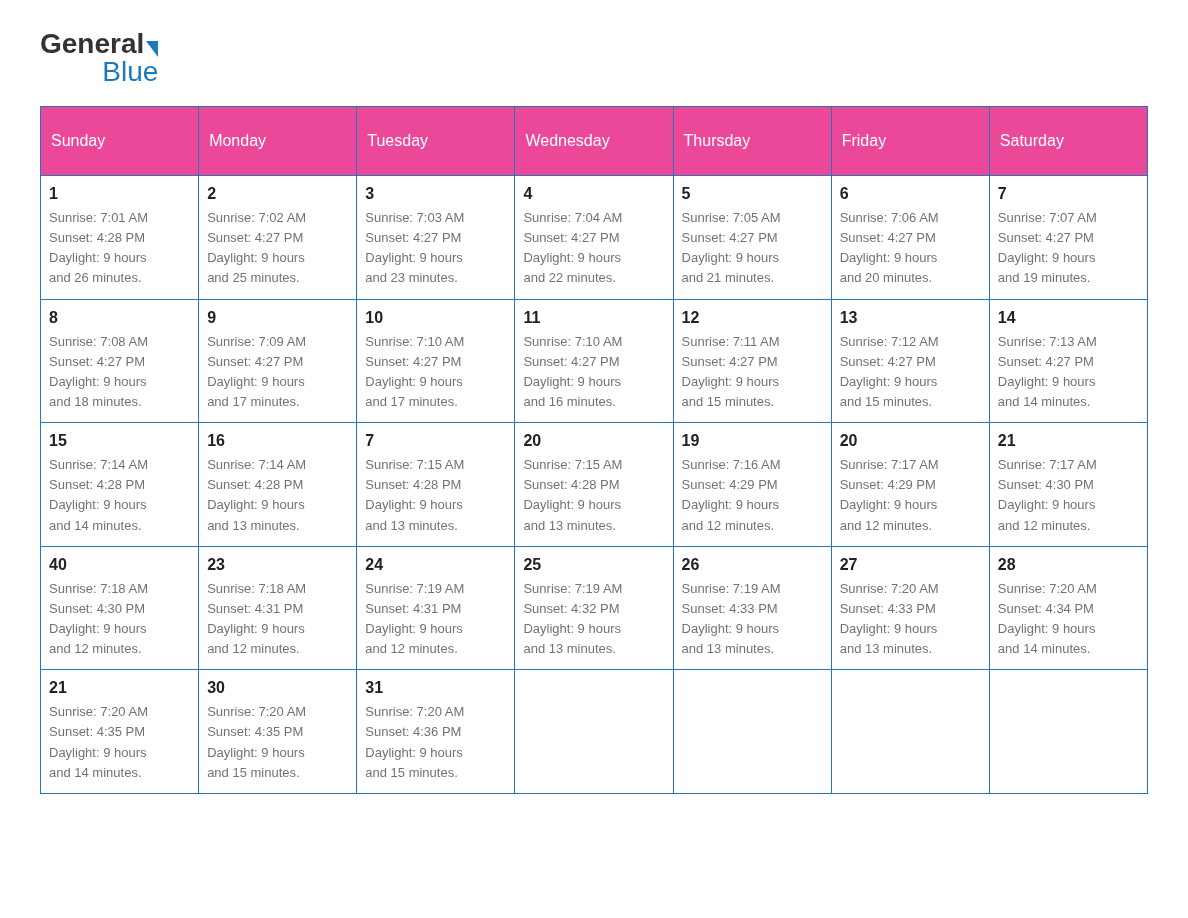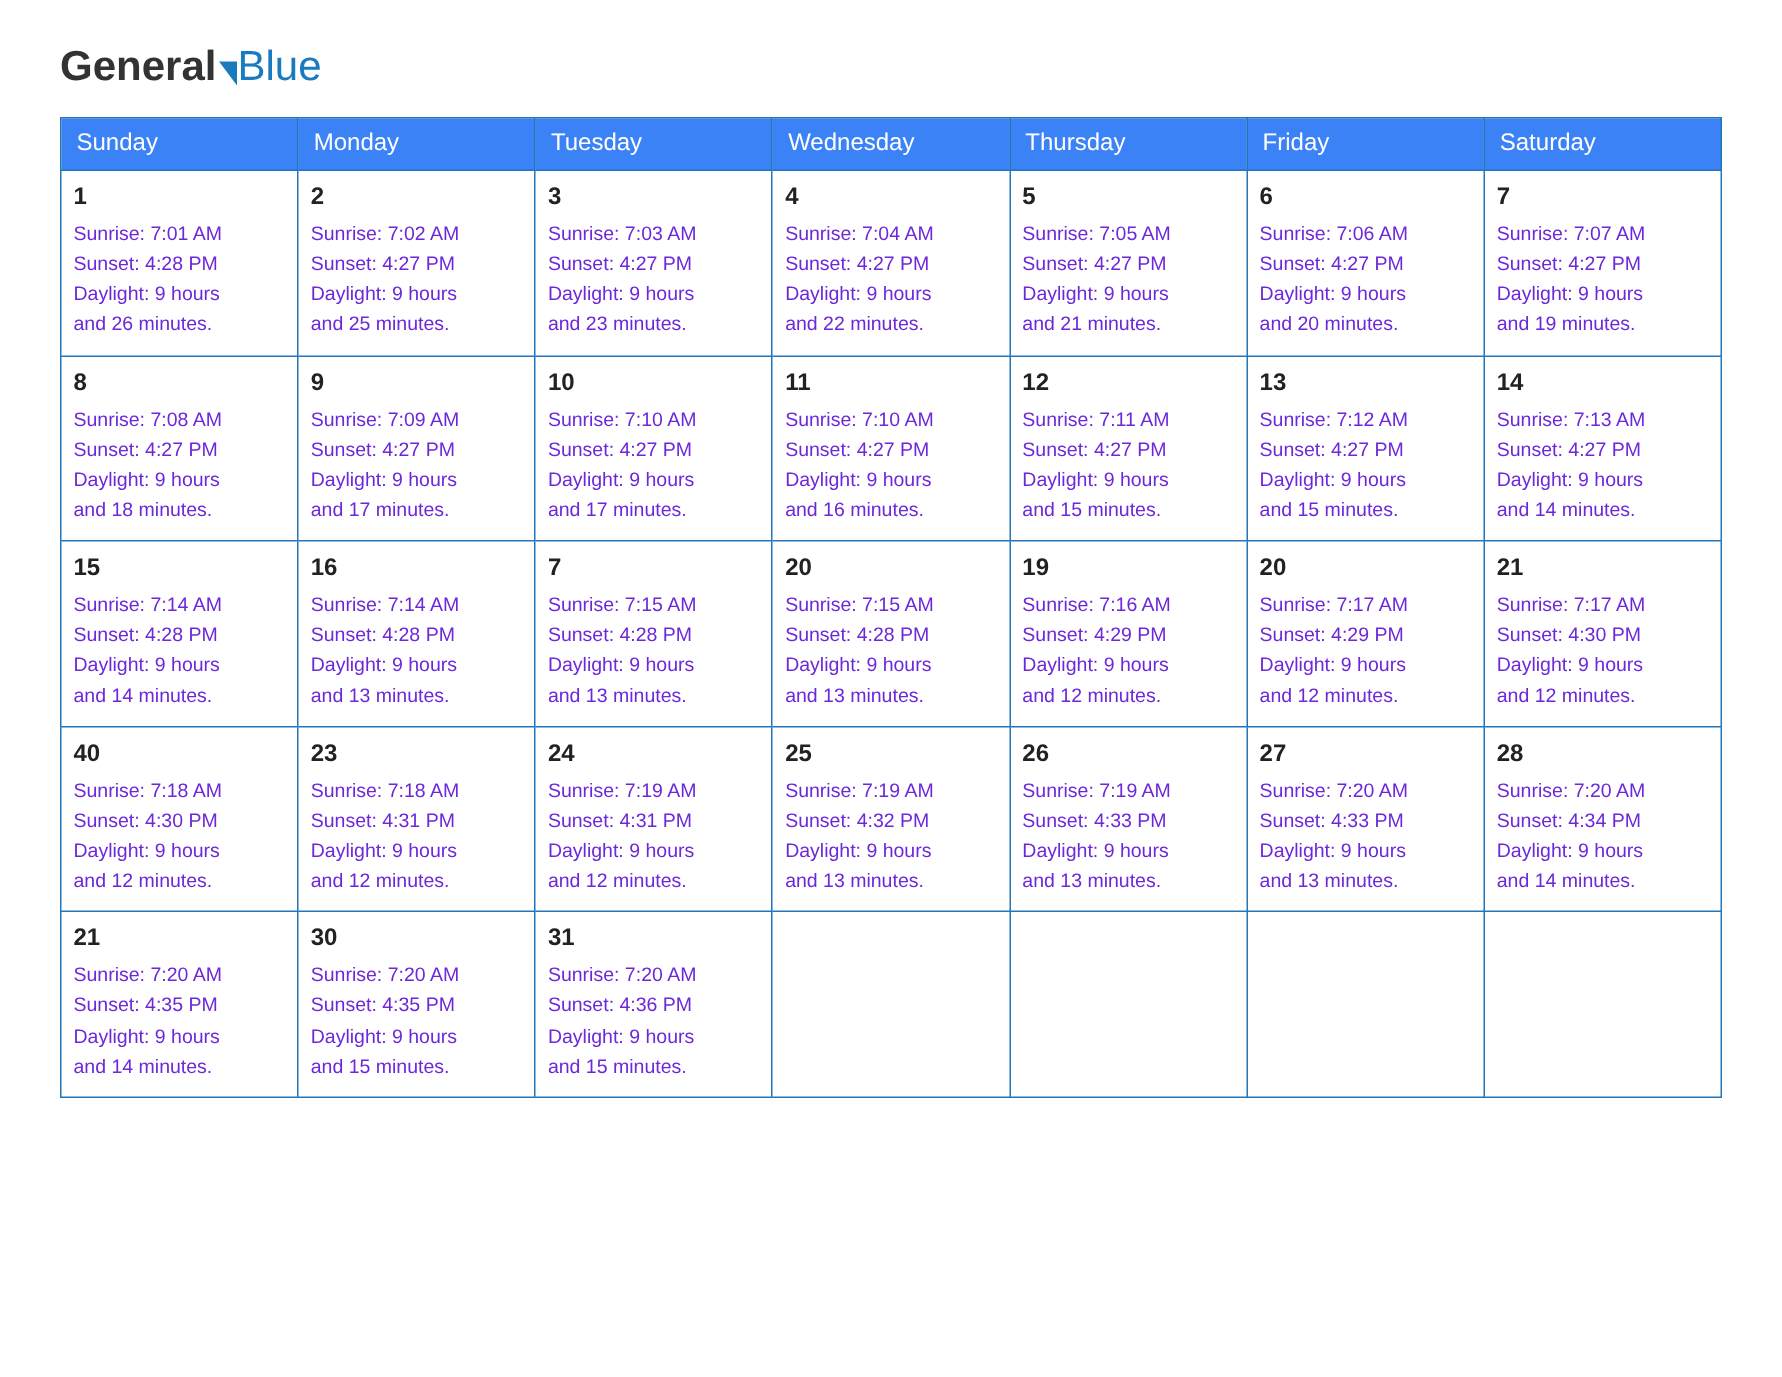--- a/index.html
+++ b/index.html
@@ -11,22 +11,22 @@
       min-height: 918px;
     }
     .header-row {
       display: flex;
       justify-content: space-between;
       align-items: flex-start;
       margin-bottom: 20px;
     }
     .logo {
       display: flex;
-      flex-direction: row;
-      align-items: center;
+      flex-direction: column;
+      align-items: flex-end;
     }
     .logo-general {
       font-size: 28px;
       font-weight: bold;
       color: #333;
       line-height: 1;
     }
     .logo-blue {
       font-size: 28px;
       font-weight: normal;
@@ -56,25 +56,25 @@
       font-size: 22px;
       color: #444;
       margin-top: 4px;
     }
     .calendar-table {
       width: 100%;
       border-collapse: collapse;
       border: 1px solid #2277bb;
     }
     .calendar-table th {
-      background-color: #3b82f6;
+      background-color: #ec4899;
       color: #ffffff;
       font-size: 16px;
       font-weight: normal;
-      padding: 8px 10px;
+      padding: 25px 10px;
       text-align: left;
       border: 1px solid #2277bb;
     }
     .calendar-table td {
       vertical-align: top;
       padding: 6px 8px 10px 8px;
       border: 1px solid #2277bb;
       font-size: 13px;
       color: #333;
       width: 14.28%;
@@ -83,21 +83,21 @@
     }
     .day-number {
       font-size: 16px;
       font-weight: bold;
       color: #222;
       display: block;
       margin-bottom: 2px;
     }
     .day-info {
       font-size: 13px;
-      color: #6d28d9;
+      color: #737373;
       line-height: 1.55;
     }
     .empty-cell {
       background: #fff;
     }
   </style>
 </head>
 <body>
 
 <div class="header-row">

